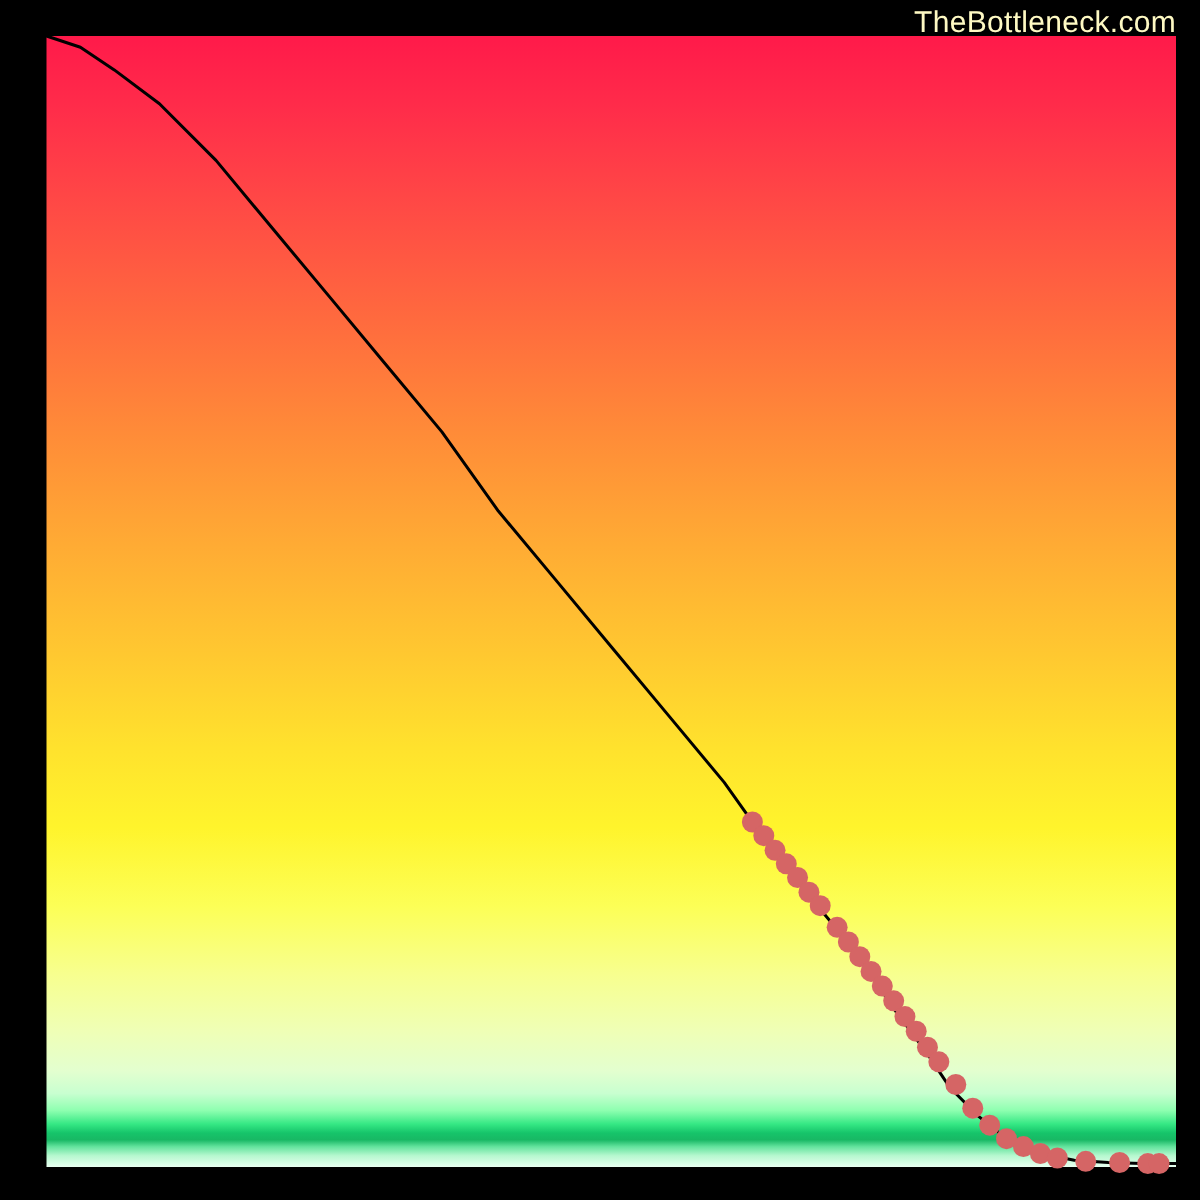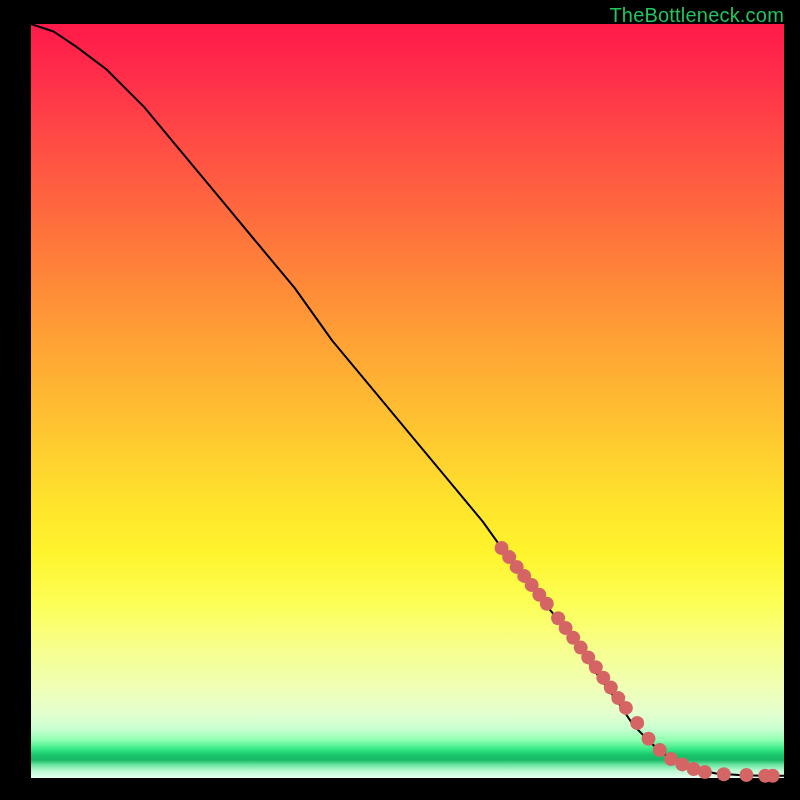--- a/index.html
+++ b/index.html
@@ -46,21 +46,21 @@
       #18b864 97.6%,
       #63e39d 98.2%,
       #b6f8cf 99%,
       #e8fff0 100%
     );
   }
   .watermark {
     position: absolute;
     top: 4px;
     right: 16px;
-    color: #22c55e;
+    color: #fef9c3;
     font-size: 20px;
     letter-spacing: 0.2px;
     font-weight: 500;
   }
   svg.curve {
     position: absolute;
     left: 0;
     top: 0;
     width: 753px;
     height: 754px;

